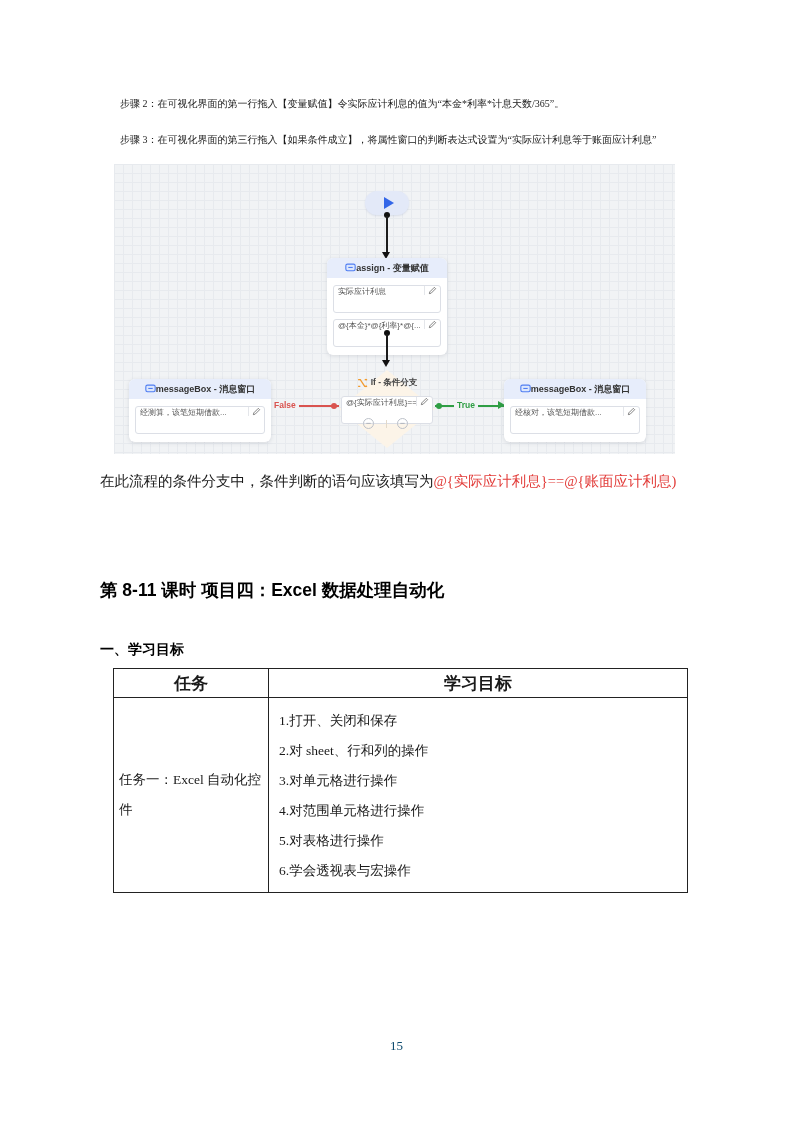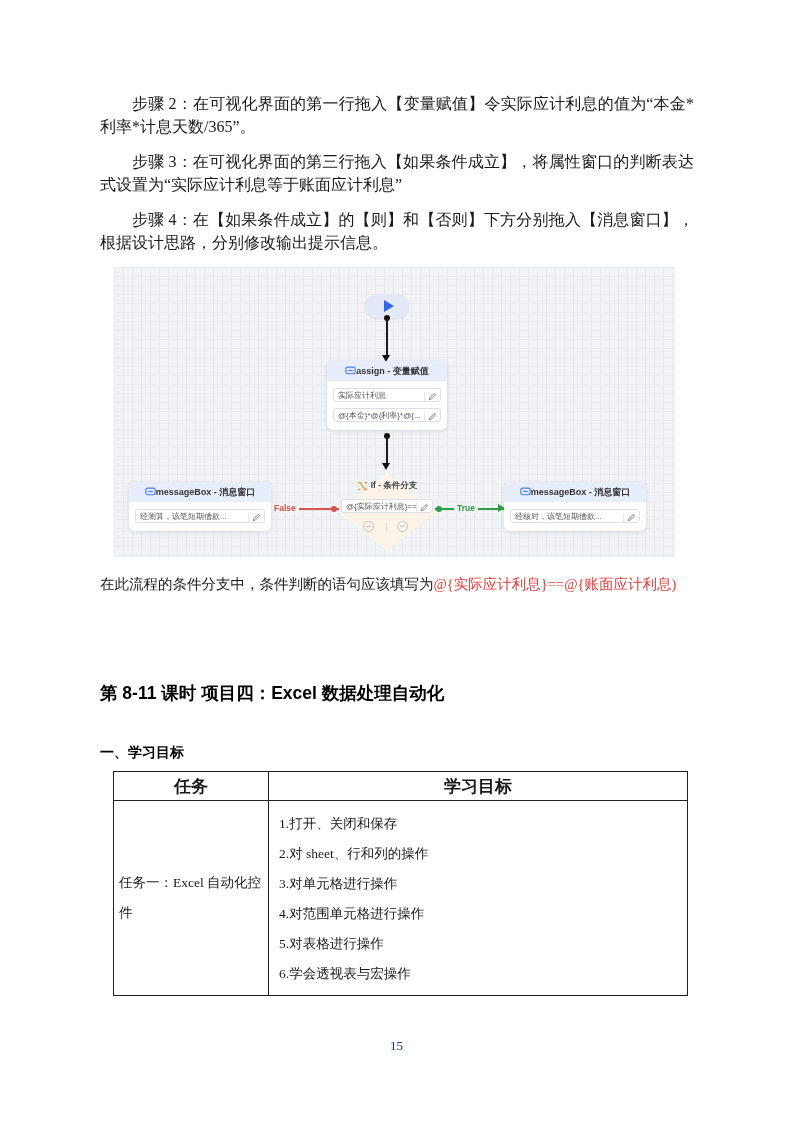--- a/index.html
+++ b/index.html
@@ -8,21 +8,21 @@
     position: relative;
     width: 793px; height: 1122px;
     margin: 0 auto;
     background: #ffffff;
     font-family: "Liberation Serif", serif;
     color: #1a1a1a;
     overflow: hidden;
   }
   .content { position: absolute; left: 100px; top: 93px; width: 594px; }
   p.step {
-    font-size: 16px; line-height: 22.5px;
+    font-size: 10px; line-height: 22.5px;
     text-indent: 2em; text-align: justify;
     margin-bottom: 13px;
   }
   .conclusion {
     font-size: 14.5px; line-height: 24px;
     text-align: justify; margin-top: 15px;
   }
   .red { color: #e23c39; }
 
   
@@ -53,22 +53,22 @@
     position: absolute; background: #fff; border-radius: 6px;
     box-shadow: 0 1px 4px rgba(60,70,90,.15);
   }
   .node-header {
     height: 20px; background: #e7edfb; border-radius: 6px 6px 0 0;
     display: flex; align-items: center; justify-content: center; 
     font-size: 9px; color: #333; font-weight: bold; padding: 0 5px;
   }
   .node-body { padding: 7px 6px 8px; display: flex; flex-direction: column; gap: 6px; }
   .field {
-    height: 14px; border: 1px solid #dcdfe6; border-radius: 3px;
-    display: flex; align-items: flex-end; background: #fff;
+    height: 28px; border: 1px solid #dcdfe6; border-radius: 3px;
+    display: flex; align-items: flex-start; background: #fff;
     font-size: 8px; color: #555; padding-left: 4px; overflow: hidden;
   }
   .field-text { flex: 1; white-space: nowrap; overflow: hidden; }
   .pencil { border-left: 1px solid #e4e6ea; padding: 0 3px; display:flex; align-items:center; }
   .diamond {
     position: absolute; left: 225px; top: 206px; width: 96px; height: 78px;
     background: #fcf4e8;
     clip-path: polygon(50% 0, 100% 50%, 50% 100%, 0 50%);
   }
   .if-header {
@@ -141,21 +141,20 @@
   }
 </style>
 </head>
 <body>
 
 <div class="page">
   <div class="content">
 
     <p class="step">步骤 2：在可视化界面的第一行拖入【变量赋值】令实际应计利息的值为“本金*利率*计息天数/365”。</p>
     <p class="step">步骤 3：在可视化界面的第三行拖入【如果条件成立】，将属性窗口的判断表达式设置为“实际应计利息等于账面应计利息”</p>
-    <p class="step">步骤 4：在【如果条件成立】的【则】和【否则】下方分别拖入【消息窗口】，根据设计思路，分别修改输出提示信息。</p>
 
     <div class="diagram">
 
       <div class="play-pill">
         <span class="play-tri"></span>
       </div>
 
       <span class="dot" style="left:270px; top:48px;"></span>
       <span class="vline" style="left:272px; top:52px; height:38px;"></span>
       <span class="arr-down" style="left:268px; top:88px;"></span>

